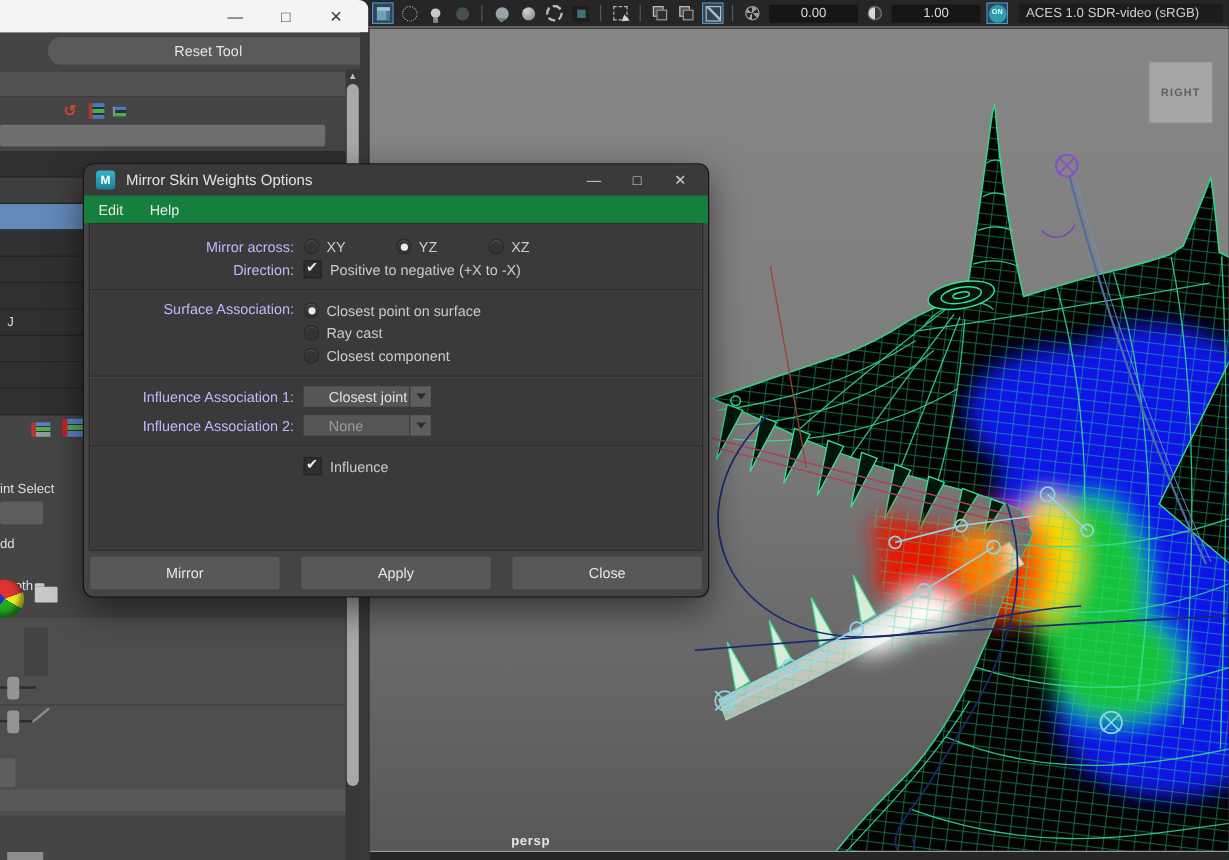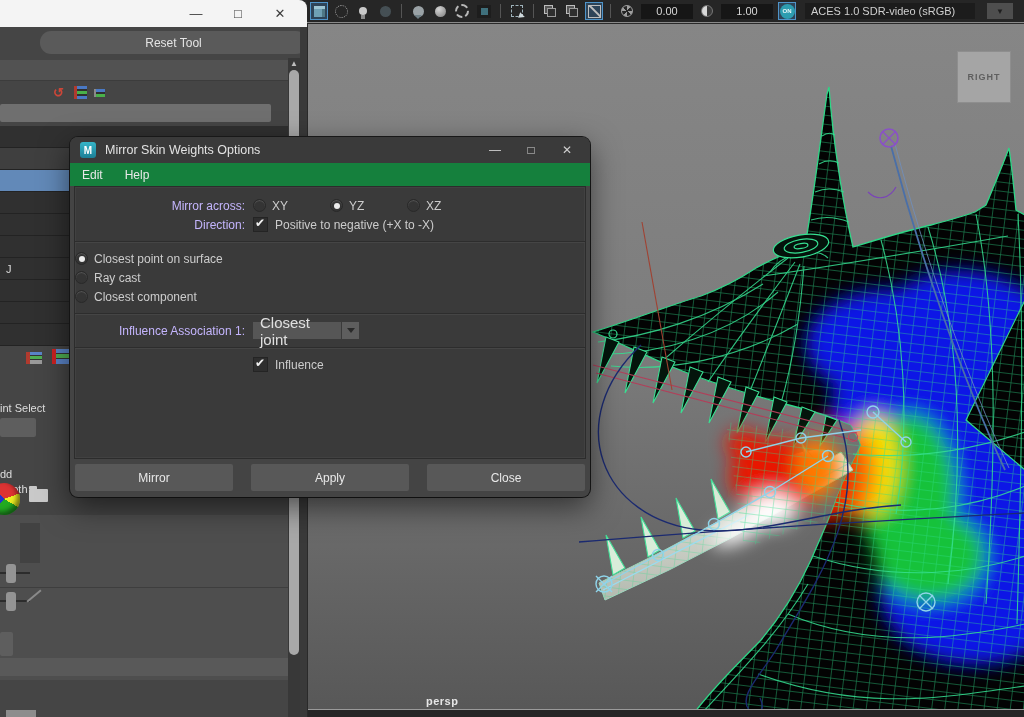--- a/index.html
+++ b/index.html
@@ -26,21 +26,21 @@
   .ico-marquee{width:10px;height:10px;border:1px dashed #9fb3bb;position:relative;}
   .ico-marquee::after{content:"";position:absolute;right:-3px;bottom:-3px;border-left:6px solid #cfd8dc;border-top:3px solid transparent;border-bottom:3px solid transparent;transform:rotate(20deg);}
   .ico-ovl{position:relative;width:12px;height:12px;}
   .ico-ovl::before{content:"";position:absolute;left:0;top:0;width:7px;height:7px;border:1px solid #bdbdbd;background:#555;}
   .ico-ovl::after{content:"";position:absolute;right:0;bottom:0;width:7px;height:7px;border:1px solid #9a9a9a;background:#2e2e2e;}
   .ico-sqdiag{width:11px;height:11px;border:1px solid #bdbdbd;position:relative;overflow:hidden;}
   .ico-sqdiag::after{content:"";position:absolute;left:-2px;top:4px;width:16px;height:1.5px;background:#bdbdbd;transform:rotate(45deg);}
   .ico-aperture{width:12px;height:12px;border-radius:50%;border:1.5px solid #9e9e9e;background:conic-gradient(#9e9e9e 0 40deg,transparent 40deg 90deg,#9e9e9e 90deg 130deg,transparent 130deg 180deg,#9e9e9e 180deg 220deg,transparent 220deg 270deg,#9e9e9e 270deg 310deg,transparent 310deg 360deg);box-sizing:border-box;}
   .ico-half{width:12px;height:12px;border-radius:50%;background:linear-gradient(90deg,#d8d8d8 50%,#3a3a3a 50%);border:1px solid #777;box-sizing:border-box;}
   .ico-on{width:15px;height:15px;border-radius:50%;background:#2d9db0;color:#eaf7f9;font-size:6px;font-weight:bold;display:flex;align-items:center;justify-content:center;}
-  .tb-field{height:15px;min-width:44px;background:#161616;color:#d6d6d6;font-size:11px;display:flex;align-items:center;justify-content:center;padding:0 4px;flex:none;}
+  .tb-field{height:15px;min-width:44px;background:#161616;color:#d6d6d6;font-size:11px;display:flex;align-items:center;justify-content:center;padding:0 15px;flex:none;}
   .aces-field{height:16px;width:158px;background:#1c1c1c;color:#cfcfcf;font-size:11px;display:flex;align-items:center;padding:0 6px;flex:none;margin-left:4px;}
   .aces-arrow{width:26px;height:16px;background:#4e4e4e;display:flex;align-items:center;justify-content:center;flex:none;margin-left:6px;}
   .aces-arrow span{font-size:8px;color:#1e1e1e;}
 
   
   .viewport{position:absolute;left:308px;top:24px;width:717px;height:693px;
             background:linear-gradient(#868686,#7d7d7d 45%,#575757);overflow:hidden;}
   .vp-svg{position:absolute;left:0;top:0;}
   .right-btn{position:absolute;left:650px;top:28px;width:52px;height:50px;background:#a5a5a5;
              color:#5f5f5f;font-size:9px;font-weight:bold;letter-spacing:1px;
@@ -103,22 +103,22 @@
                border:1px solid #2c2c2c;box-shadow:inset 0 0 0 1px #414141;padding-top:9px;box-sizing:border-box;}
   .row{display:flex;align-items:center;height:19px;font-size:12px;color:#cccccc;}
   .rlabel{width:170px;text-align:right;padding-right:8px;flex:none;color:#c4b5fd;}
   .rgroup{display:flex;align-items:center;width:77px;flex:none;}
   .rad{width:11px;height:11px;border-radius:50%;background:#343434;border:1px solid #292929;box-shadow:inset 0 1px 1px #555;
        margin-right:6px;flex:none;position:relative;}
   .rad.on::after{content:"";position:absolute;left:2.5px;top:2.5px;width:6px;height:6px;border-radius:50%;background:#ececec;}
   .cb{width:13px;height:13px;background:#2e2e2e;border:1px solid #242424;margin-right:7px;flex:none;position:relative;}
   .cb.on::after{content:"✔";position:absolute;left:1px;top:-2px;color:#f2f2f2;font-size:12px;}
   .hr{height:1px;background:#2d2d2d;border-bottom:1px solid #454545;margin:7px 0 6px;}
-  .ddl{width:88px;height:17px;background:#565656;color:#e0e0e0;font-size:15px;display:flex;align-items:center;
-       padding-left:7px;box-sizing:border-box;flex:none;}
+  .ddl{width:88px;height:17px;background:#565656;color:#e0e0e0;font-size:12px;display:flex;align-items:center;
+       padding-left:21px;box-sizing:border-box;flex:none;}
   .ddl.dim{color:#9b9b9b;}
   .ddl-btn{width:17px;height:17px;background:#5e5e5e;margin-left:1px;display:flex;align-items:center;justify-content:center;flex:none;}
   .ddl-btn::after{content:"";border-left:4px solid transparent;border-right:4px solid transparent;border-top:5px solid #2a2a2a;}
   .stack{display:flex;flex-direction:column;}
   .dlg-buttons{position:absolute;left:5px;right:5px;bottom:6px;height:27px;display:flex;gap:18px;}
   .dlg-btn{flex:1;background:#585858;color:#e8e8e8;font-size:12px;display:flex;align-items:center;justify-content:center;border-radius:2px;}
   .mt6{margin-top:5px;}
 </style>
 </head>
 <body>
@@ -370,21 +370,21 @@
       <div class="lrow"></div>
       <div class="lrow"></div>
     </div>
     <div class="tw-iconrow2">
       <span class="ico-grid"></span>
       <span class="ico-grid2"></span>
     </div>
     <div class="tw-label" style="left:0;top:382px">int Select</div>
     <div class="tw-label dim" style="left:0;top:402px">joint</div>
     <div class="tw-grayrect" style="left:0;top:418px;width:36px;height:19px"></div>
-    <div class="tw-label" style="left:0;top:448px">dd</div>
+    <div class="tw-label" style="left:0;top:428px">dd</div>
     <div class="tw-label" style="left:0;top:463px">nooth</div>
     <div class="palette"></div>
     <div class="folder"></div>
 
     <div class="tw-lower">
       <div class="sub-dark"></div>
       <div class="slider-line" style="top:57px"></div>
       <div class="slider-thumb" style="left:6px;top:49px"></div>
       <div class="sub-div"></div>
       <div class="slider-line" style="top:85px"></div>
@@ -433,20 +433,21 @@
           <span>XZ</span>
         </span>
       </div>
       <div class="row">
         <span class="rlabel">Direction:</span>
         <span class="cb on"></span>
         <span>Positive to negative (+X to -X)</span>
       </div>
       <div class="hr"></div>
       <div class="row" style="align-items:flex-start;height:auto">
+        <span class="rlabel" style="line-height:19px">Surface Association:</span>
         <span class="stack">
           <span class="row">
             <span class="rad on"></span>
             <span>Closest point on surface</span>
           </span>
           <span class="row">
             <span class="rad"></span>
             <span>Ray cast</span>
           </span>
           <span class="row">
@@ -454,20 +455,25 @@
             <span>Closest component</span>
           </span>
         </span>
       </div>
       <div class="hr"></div>
       <div class="row">
         <span class="rlabel">Influence Association 1:</span>
         <span class="ddl">Closest joint</span>
         <span class="ddl-btn"></span>
       </div>
+      <div class="row mt6">
+        <span class="rlabel">Influence Association 2:</span>
+        <span class="ddl dim">None</span>
+        <span class="ddl-btn"></span>
+      </div>
       <div class="hr"></div>
       <div class="row">
         <span class="rlabel"></span>
         <span class="cb on"></span>
         <span>Influence</span>
       </div>
     </div>
 
     <div class="dlg-buttons">
       <div class="dlg-btn">Mirror</div>

